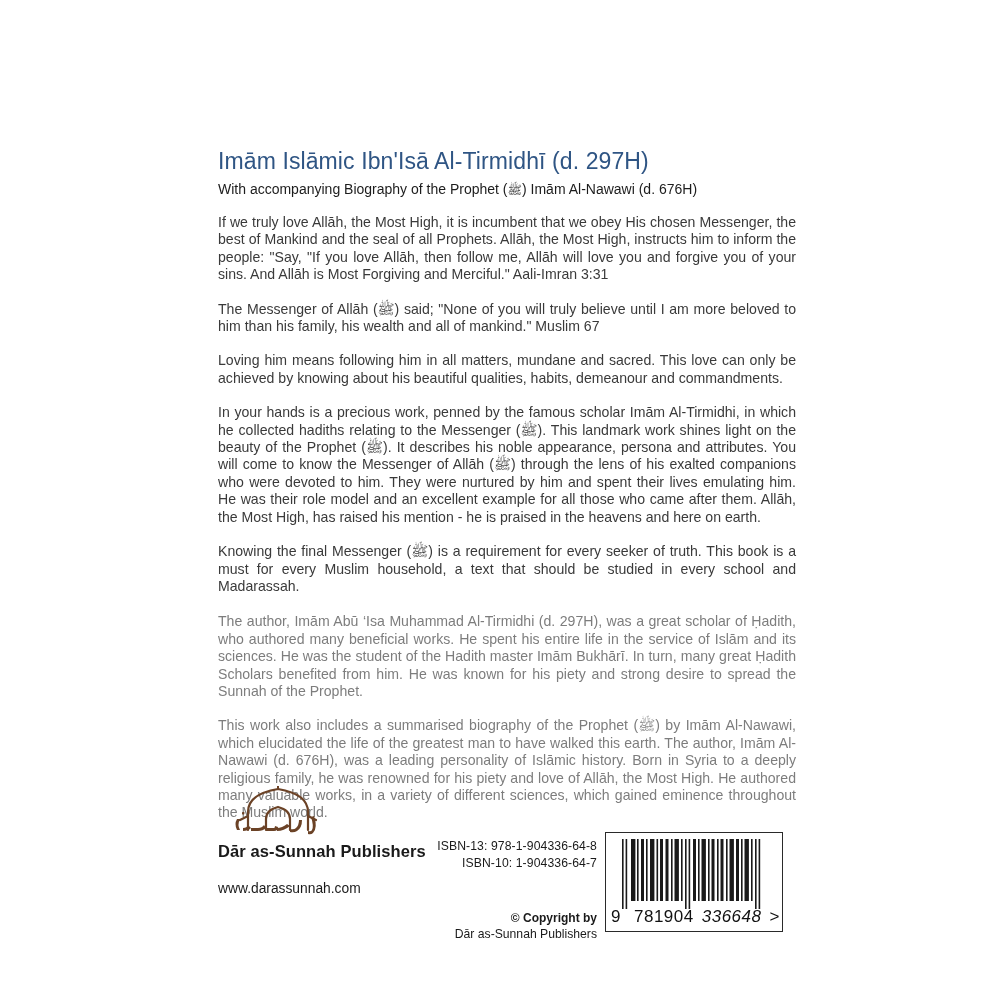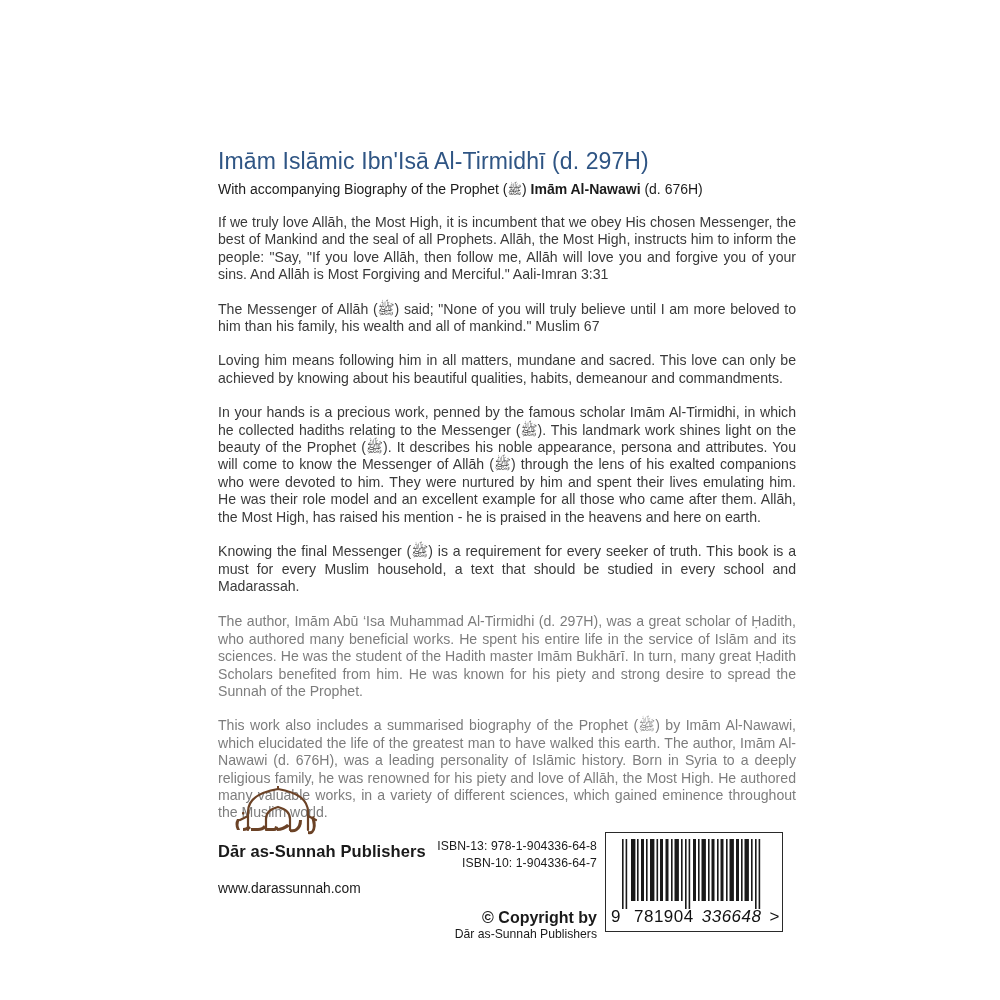--- a/index.html
+++ b/index.html
@@ -83,21 +83,21 @@
   }
   .subauthor-line {
     position: absolute;
     left: 218px;
     top: 180px;
     font-size: 14px;
     line-height: 18px;
     color: #1c1c1c;
     white-space: nowrap;
   }
-  .subauthor-line b { font-weight: bold; }
+  .subauthor-line b { font-weight: normal; }
   .pbuh-small { font-size: 12px; color: #1c1c1c; }
 
   
   .body-copy {
     position: absolute;
     left: 218px;
     top: 214px;
     width: 578px;
   }
   .para {
@@ -167,21 +167,21 @@
     letter-spacing: 0.1px;
   }
   .copyright-block {
     position: absolute;
     left: 422px;
     top: 124px;
     width: 175px;
     text-align: right;
   }
   .copyright-line1 {
-    font-size: 16px;
+    font-size: 12px;
     line-height: 16px;
     font-weight: bold;
     color: #1a1a1a;
   }
   .copyright-line2 {
     font-size: 12.2px;
     line-height: 16px;
     color: #1a1a1a;
   }
 

